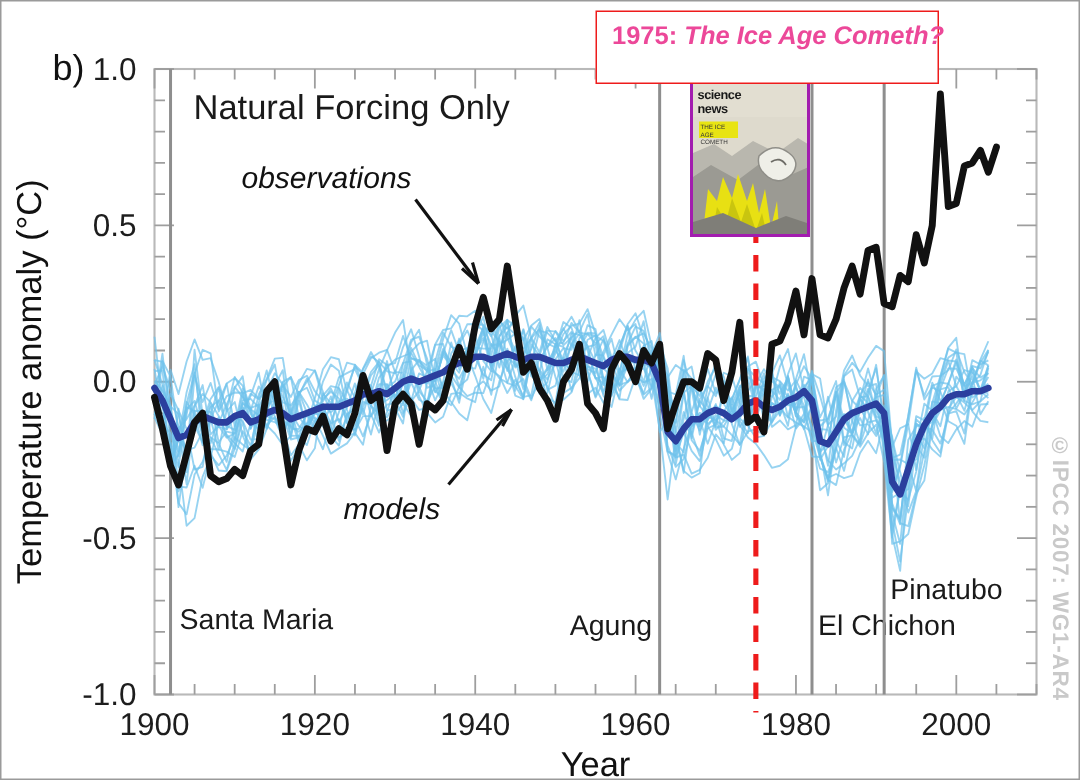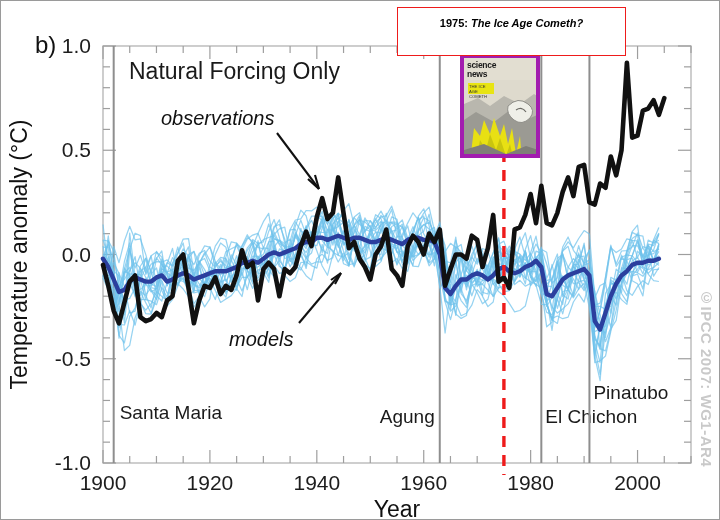--- a/index.html
+++ b/index.html
@@ -50,40 +50,40 @@
   .marker-dashed{stroke:#ee1b1b;stroke-width:3.4;stroke-dasharray:11 8;fill:none;}
   .callout-box{
     position:absolute;
     border:1.6px solid #ee1b1b;
     background:#ffffff;
     box-sizing:border-box;
     text-align:center;
     padding:5px 10px 6px 10px;
   }
   .callout-line{
-    color:#000000;
+    color:#ec4899;
     font-family:"Liberation Sans", sans-serif;
     font-weight:bold;
-    font-size:11px;
+    font-size:17px;
     line-height:21px;
     white-space:nowrap;
   }
   .callout-em{font-style:italic;}
   .watermark{
     position:absolute;
     color:#c9c9c9;
     font-family:"Liberation Sans", sans-serif;
     font-size:15px;font-weight:bold;
     writing-mode:vertical-rl;
     letter-spacing:.5px;
     white-space:nowrap;
   }
   .magazine{
     position:absolute;
-    border:4px solid #a21caf;
+    border:2px solid #a21caf;
     box-sizing:border-box;
     background:#d9d7cd;
     overflow:hidden;
   }
   .mag-masthead{
     position:absolute;left:3px;top:3px;
     font-family:"Liberation Sans", sans-serif;
     font-size:8.5px;font-weight:bold;color:#1a1a1a;
     line-height:9px;letter-spacing:-.3px;
   }

